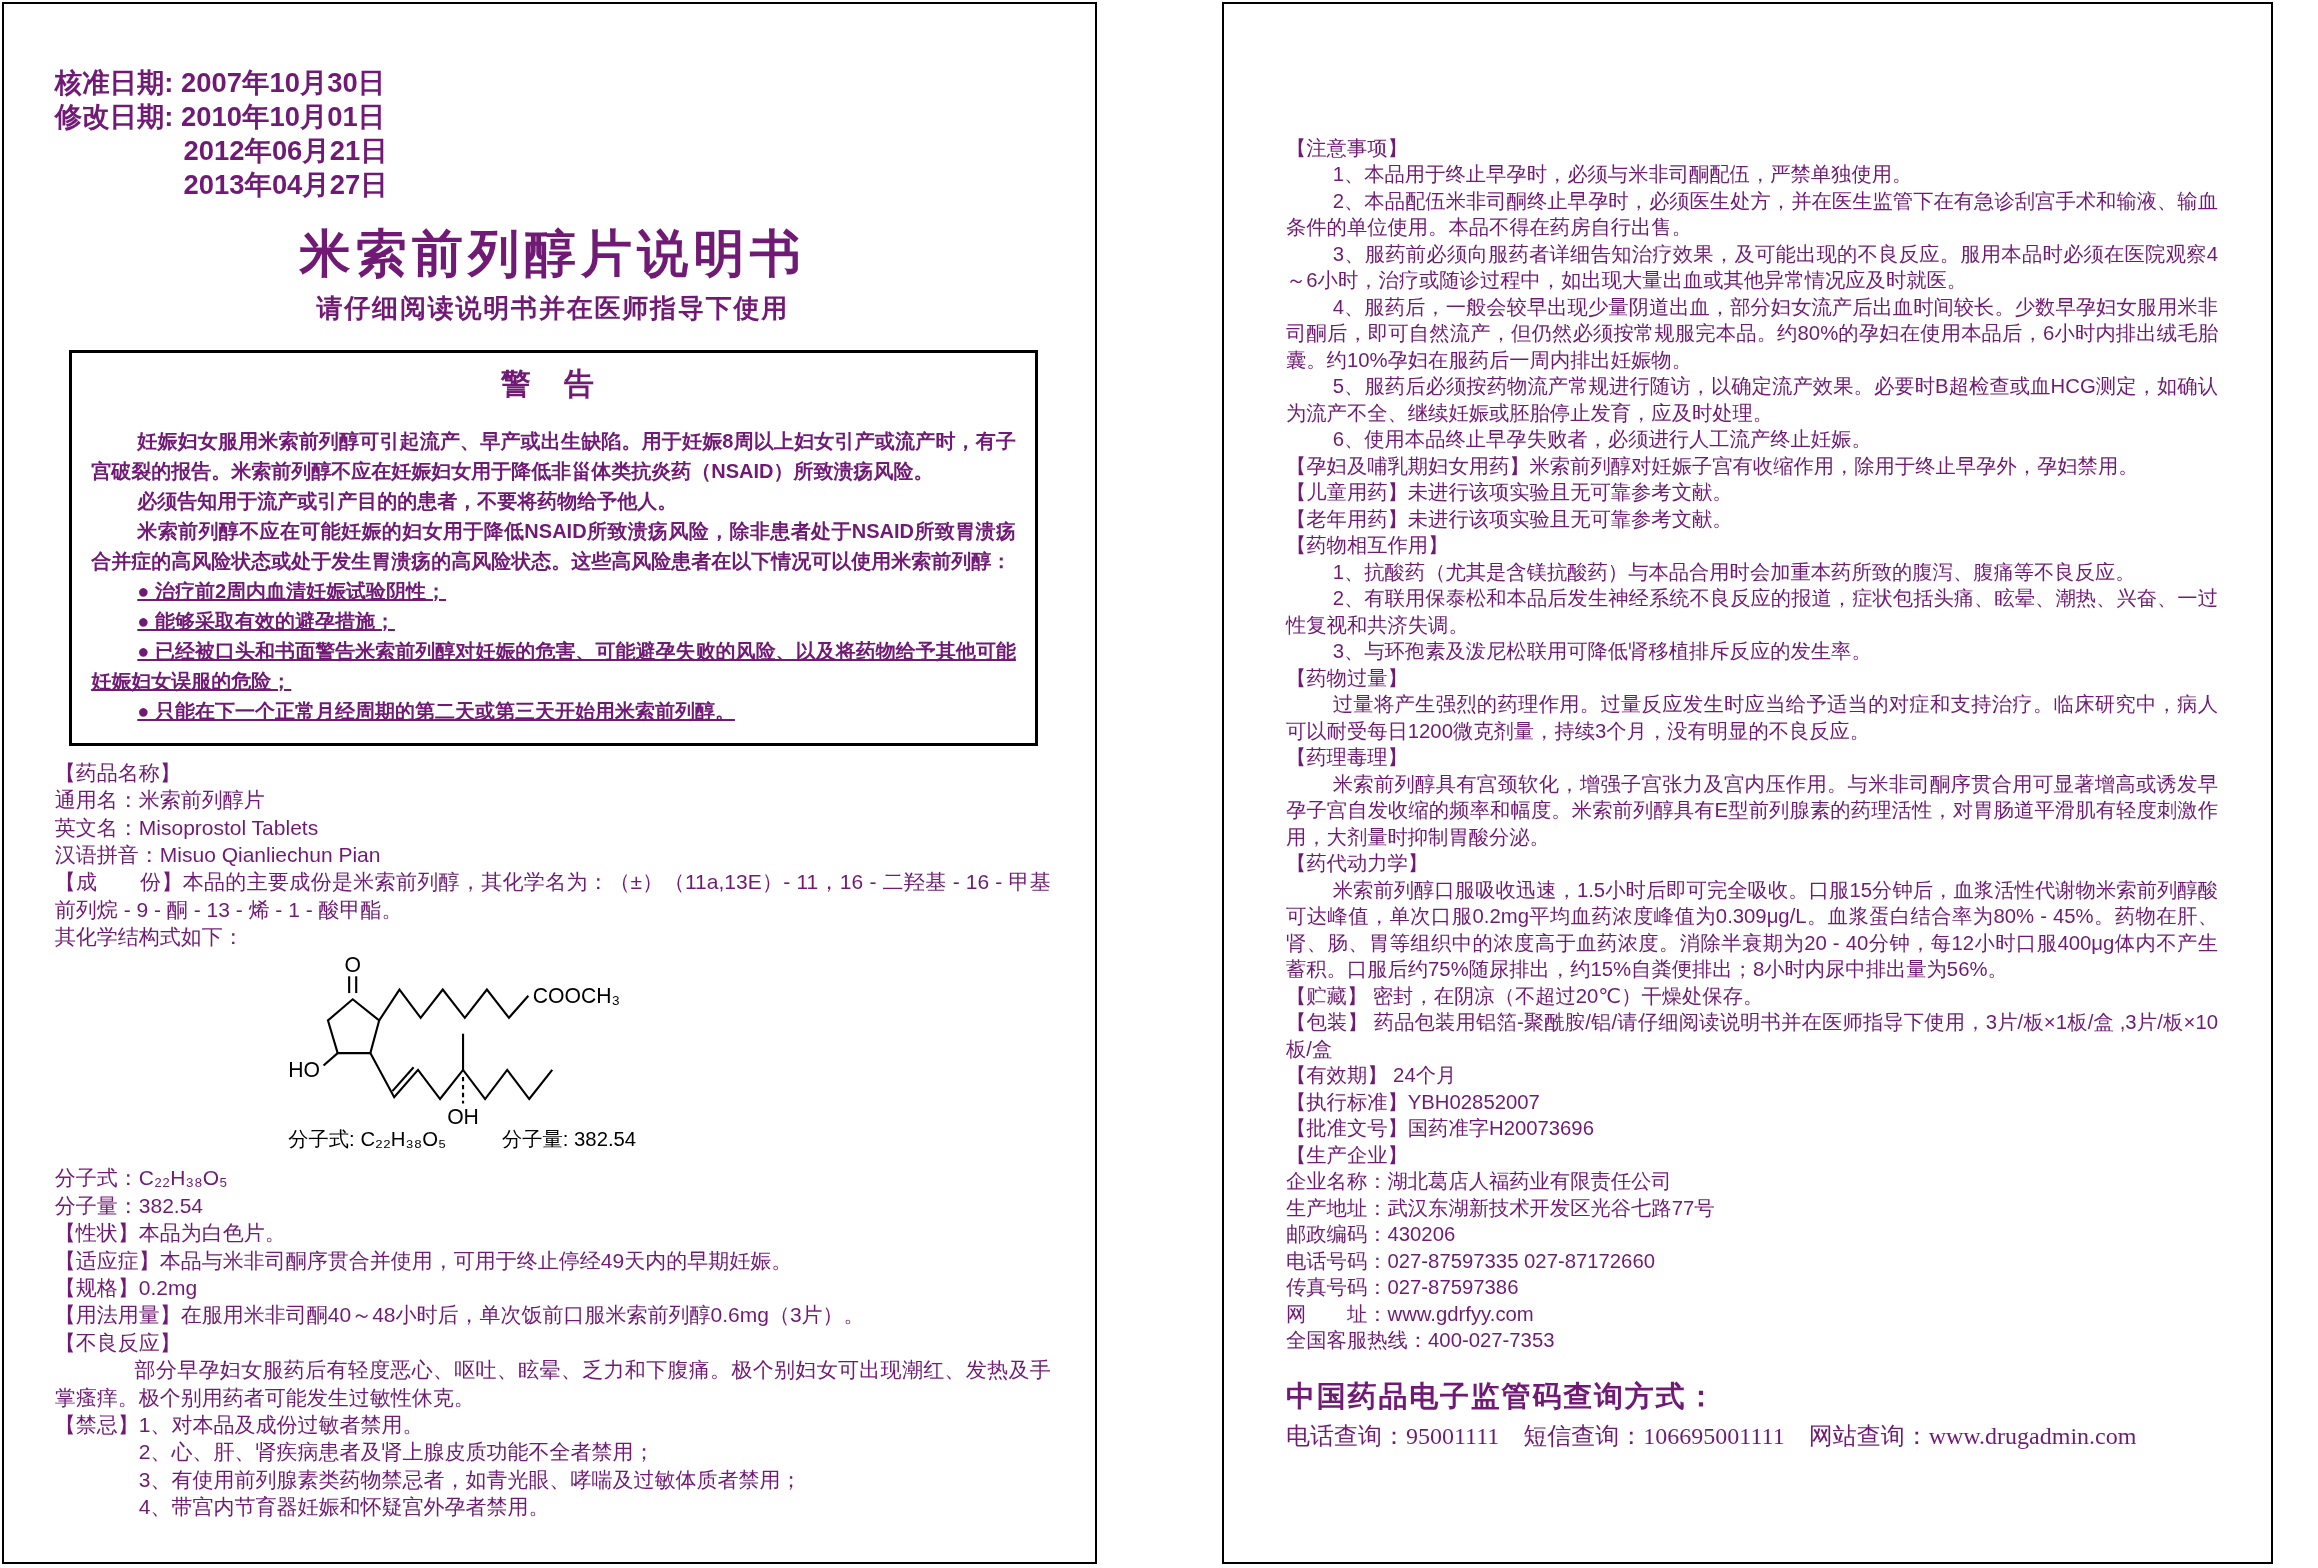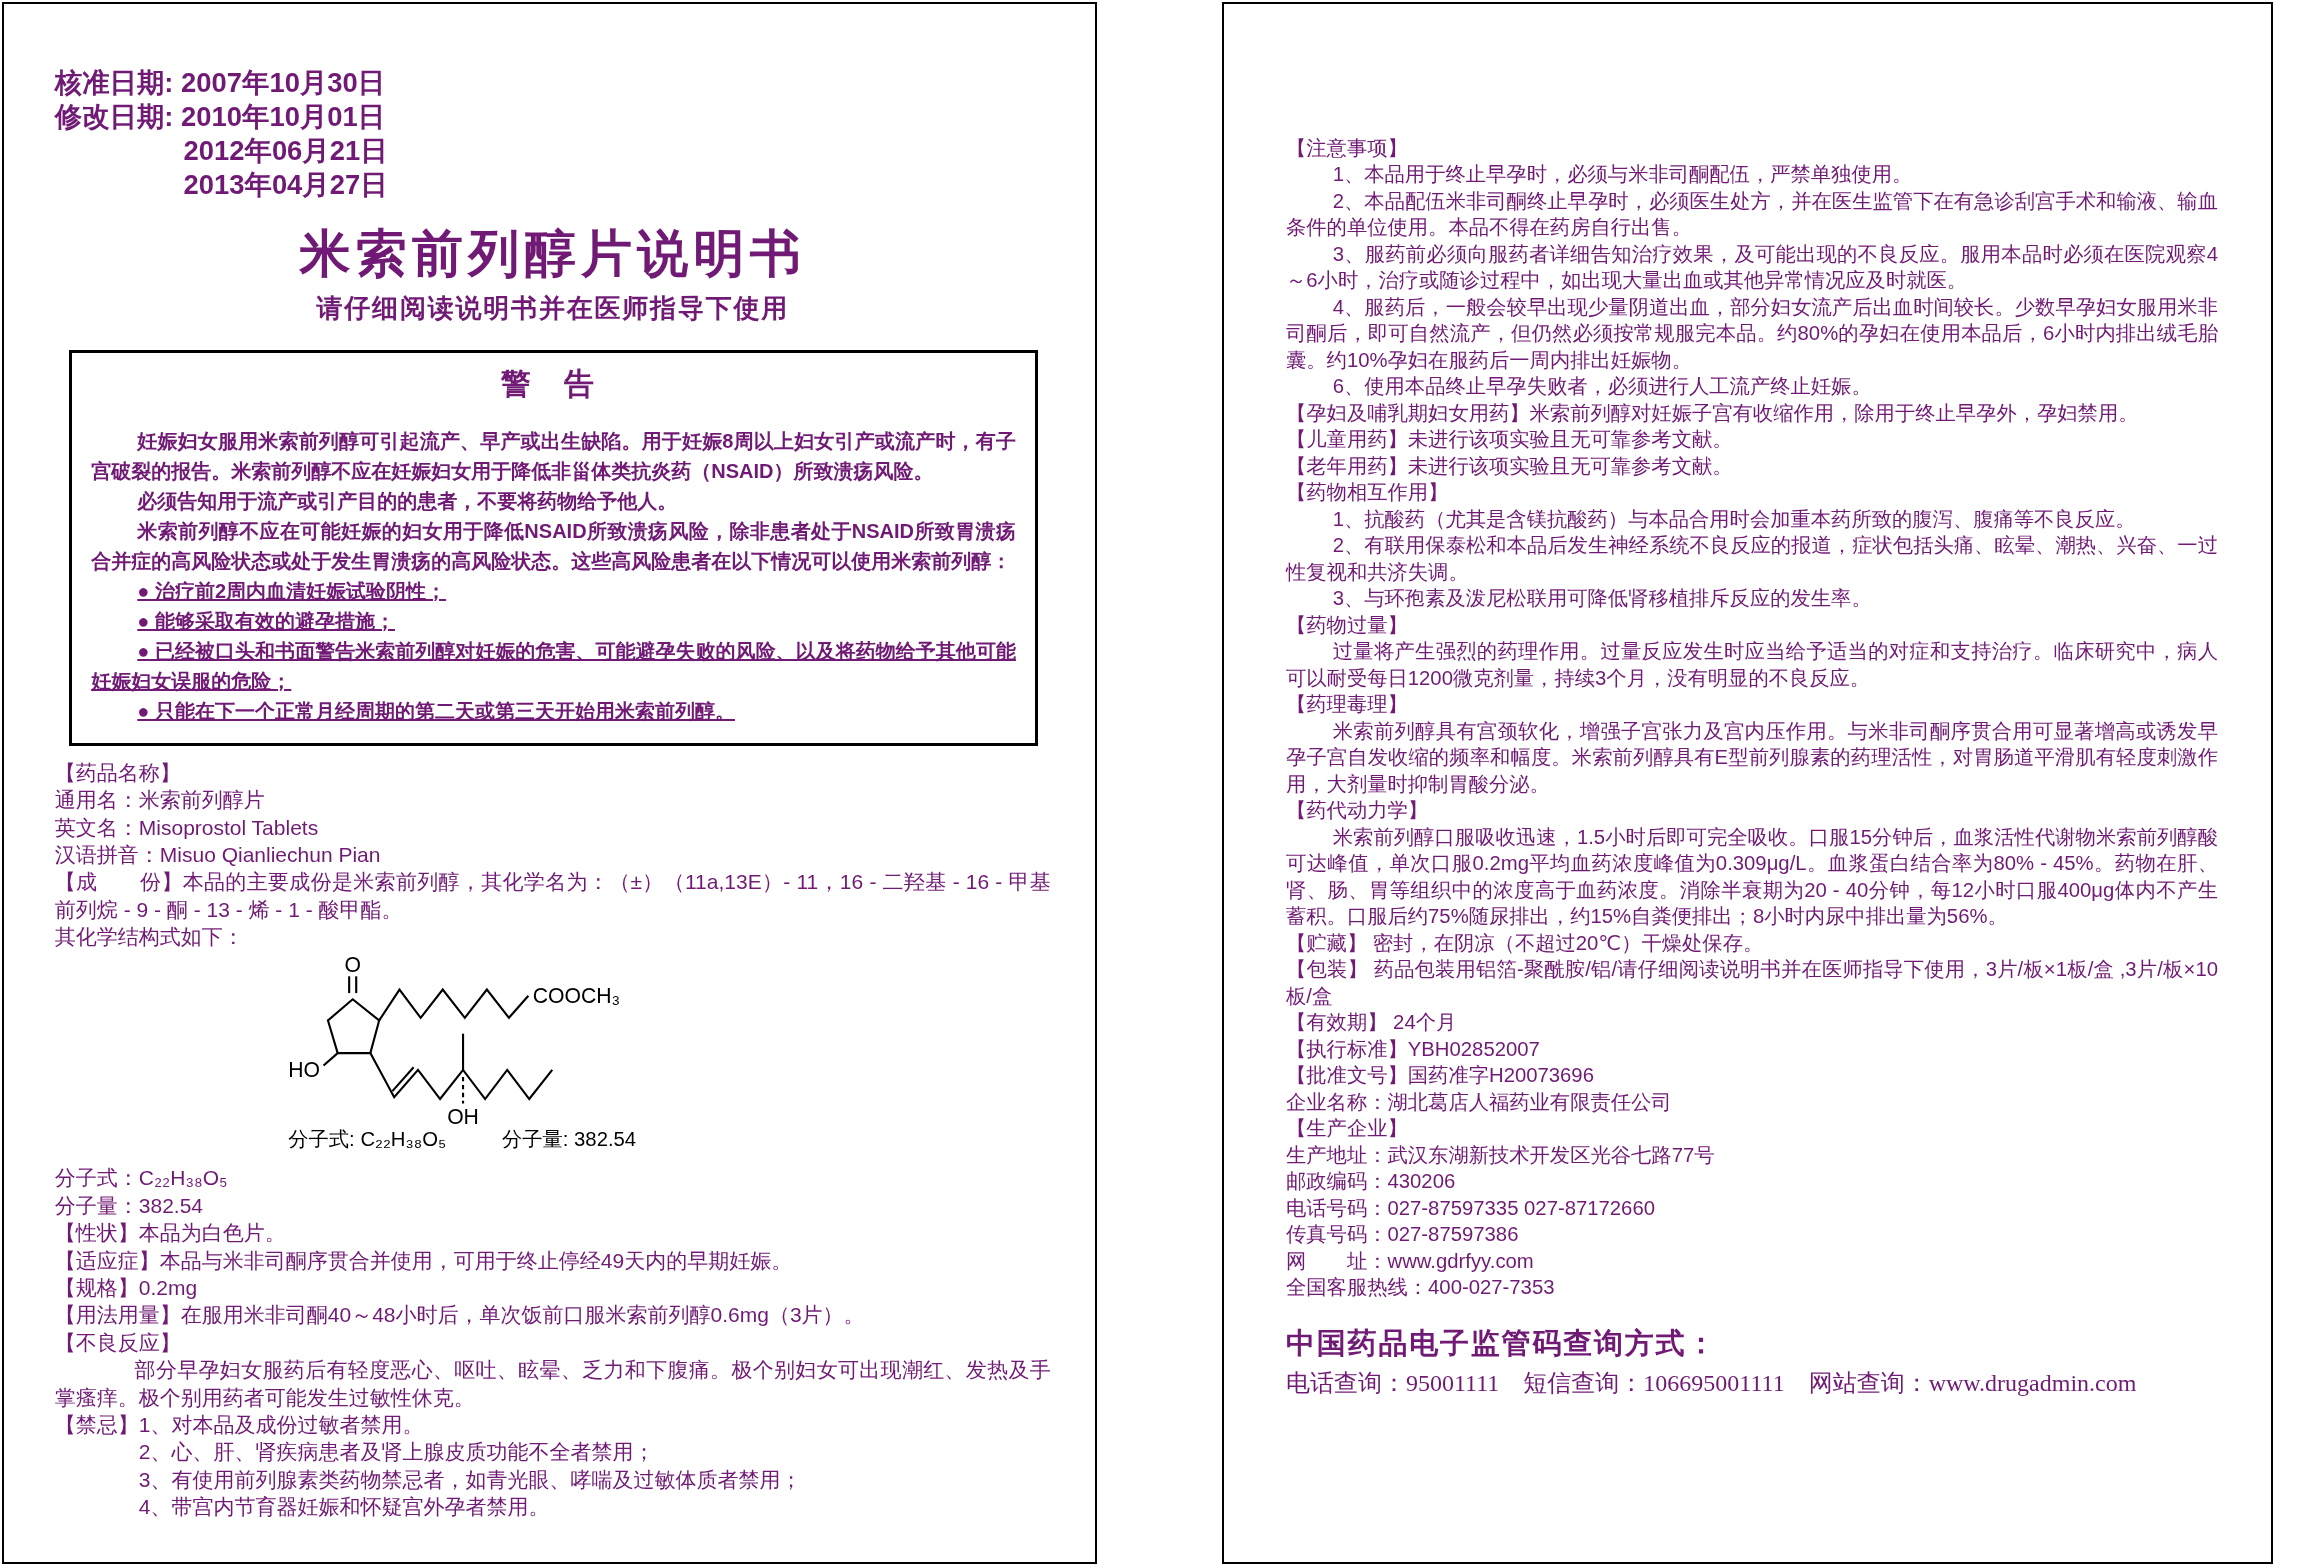--- a/index.html
+++ b/index.html
@@ -119,41 +119,42 @@
       </div>
   </div>
 
   <div class="page page-right">
     <div class="body">
         <p class="ln flush">【注意事项】</p>
         <p class="ln indent">1、本品用于终止早孕时，必须与米非司酮配伍，严禁单独使用。</p>
         <p class="ln indent">2、本品配伍米非司酮终止早孕时，必须医生处方，并在医生监管下在有急诊刮宫手术和输液、输血条件的单位使用。本品不得在药房自行出售。</p>
         <p class="ln indent">3、服药前必须向服药者详细告知治疗效果，及可能出现的不良反应。服用本品时必须在医院观察4～6小时，治疗或随诊过程中，如出现大量出血或其他异常情况应及时就医。</p>
         <p class="ln indent">4、服药后，一般会较早出现少量阴道出血，部分妇女流产后出血时间较长。少数早孕妇女服用米非司酮后，即可自然流产，但仍然必须按常规服完本品。约80%的孕妇在使用本品后，6小时内排出绒毛胎囊。约10%孕妇在服药后一周内排出妊娠物。</p>
+        <p class="ln indent">5、服药后必须按药物流产常规进行随访，以确定流产效果。必要时B超检查或血HCG测定，如确认为流产不全、继续妊娠或胚胎停止发育，应及时处理。</p>
         <p class="ln indent">6、使用本品终止早孕失败者，必须进行人工流产终止妊娠。</p>
         <p class="ln flush">【孕妇及哺乳期妇女用药】米索前列醇对妊娠子宫有收缩作用，除用于终止早孕外，孕妇禁用。</p>
         <p class="ln flush">【儿童用药】未进行该项实验且无可靠参考文献。</p>
         <p class="ln flush">【老年用药】未进行该项实验且无可靠参考文献。</p>
         <p class="ln flush">【药物相互作用】</p>
         <p class="ln indent">1、抗酸药（尤其是含镁抗酸药）与本品合用时会加重本药所致的腹泻、腹痛等不良反应。</p>
         <p class="ln indent">2、有联用保泰松和本品后发生神经系统不良反应的报道，症状包括头痛、眩晕、潮热、兴奋、一过性复视和共济失调。</p>
         <p class="ln indent">3、与环孢素及泼尼松联用可降低肾移植排斥反应的发生率。</p>
         <p class="ln flush">【药物过量】</p>
         <p class="ln indent">过量将产生强烈的药理作用。过量反应发生时应当给予适当的对症和支持治疗。临床研究中，病人可以耐受每日1200微克剂量，持续3个月，没有明显的不良反应。</p>
         <p class="ln flush">【药理毒理】</p>
         <p class="ln indent">米索前列醇具有宫颈软化，增强子宫张力及宫内压作用。与米非司酮序贯合用可显著增高或诱发早孕子宫自发收缩的频率和幅度。米索前列醇具有E型前列腺素的药理活性，对胃肠道平滑肌有轻度刺激作用，大剂量时抑制胃酸分泌。</p>
         <p class="ln flush">【药代动力学】</p>
         <p class="ln indent">米索前列醇口服吸收迅速，1.5小时后即可完全吸收。口服15分钟后，血浆活性代谢物米索前列醇酸可达峰值，单次口服0.2mg平均血药浓度峰值为0.309μg/L。血浆蛋白结合率为80% - 45%。药物在肝、肾、肠、胃等组织中的浓度高于血药浓度。消除半衰期为20 - 40分钟，每12小时口服400μg体内不产生蓄积。口服后约75%随尿排出，约15%自粪便排出；8小时内尿中排出量为56%。</p>
         <p class="ln flush">【贮藏】 密封，在阴凉（不超过20℃）干燥处保存。</p>
         <p class="ln flush">【包装】 药品包装用铝箔-聚酰胺/铝/请仔细阅读说明书并在医师指导下使用，3片/板×1板/盒 ,3片/板×10板/盒</p>
         <p class="ln flush">【有效期】 24个月</p>
         <p class="ln flush">【执行标准】YBH02852007</p>
         <p class="ln flush">【批准文号】国药准字H20073696</p>
+        <p class="ln flush">【生产企业】</p>
         <p class="ln flush">企业名称：湖北葛店人福药业有限责任公司</p>
-        <p class="ln flush">【生产企业】</p>
         <p class="ln flush">生产地址：武汉东湖新技术开发区光谷七路77号</p>
         <p class="ln flush">邮政编码：430206</p>
         <p class="ln flush">电话号码：027-87597335  027-87172660</p>
         <p class="ln flush">传真号码：027-87597386</p>
         <p class="ln flush">网　　址：www.gdrfyy.com</p>
         <p class="ln flush">全国客服热线：400-027-7353</p>
       </div>
     <div class="footer">
       <div class="f1">中国药品电子监管码查询方式：</div>
       <div class="f2">电话查询：95001111　短信查询：106695001111　网站查询：www.drugadmin.com</div>

